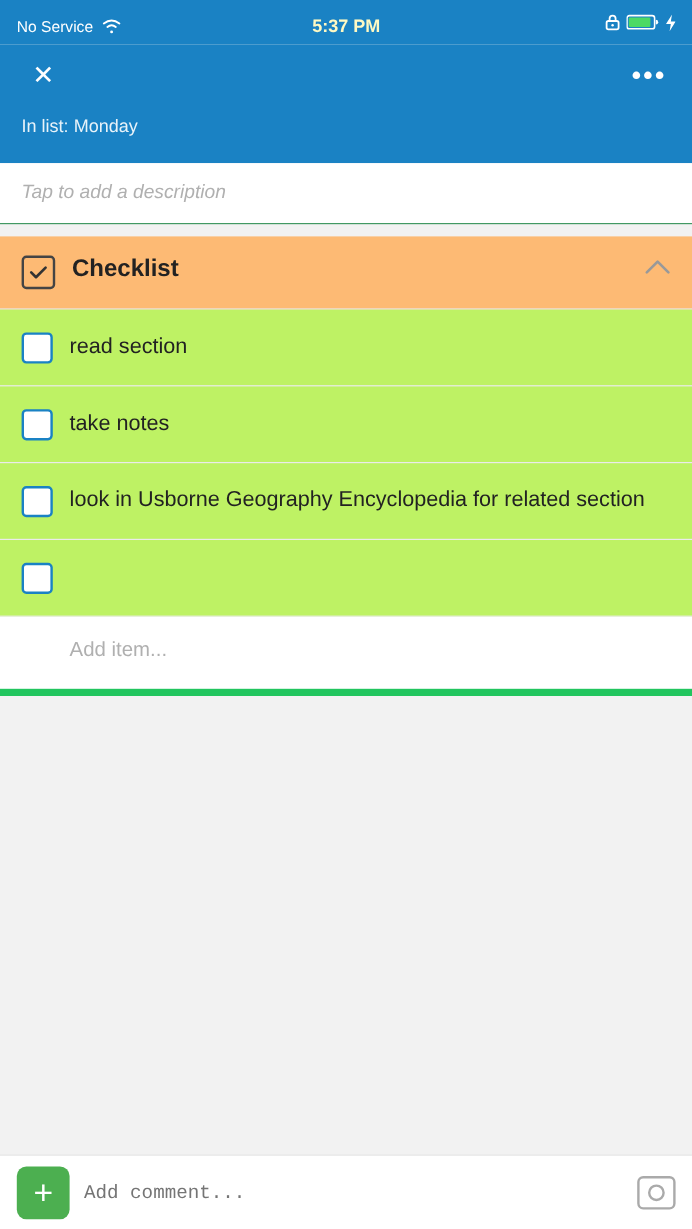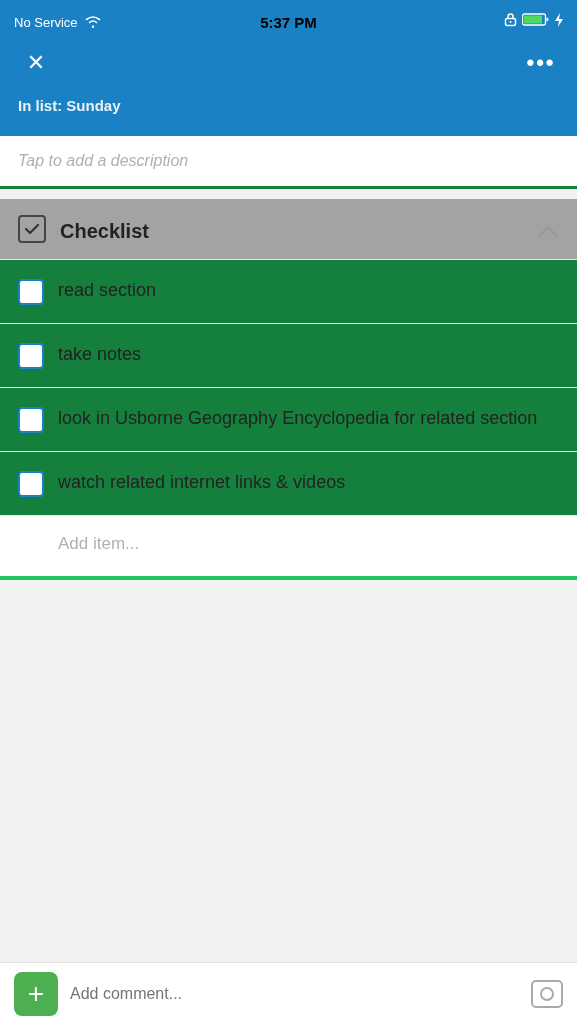--- a/index.html
+++ b/index.html
@@ -24,21 +24,21 @@
     .status-left {
       display: flex;
       align-items: center;
       gap: 6px;
       font-size: 13px;
       color: white;
       font-weight: 500;
     }
     .status-center {
       font-size: 15px;
-      color: #000000;
+      color: #fef9c3;
       font-weight: 600;
       position: absolute;
       left: 50%;
       transform: translateX(-50%);
     }
     .status-right {
       display: flex;
       align-items: center;
       gap: 5px;
     }
@@ -83,46 +83,46 @@
       font-weight: 700;
       margin-bottom: 6px;
       line-height: 1.2;
     }
     .task-list-info {
       color: rgba(255,255,255,0.9);
       font-size: 15px;
       font-weight: 400;
     }
     .task-list-info span {
-      font-weight: 700;
+      font-weight: 400;
     }
 
     
     .description-area {
       background: white;
       padding: 16px 18px;
-      border-bottom: 3px solid #15803d;
+      border-bottom: 1px solid #15803d;
     }
     .description-placeholder {
       color: #b0b0b0;
       font-size: 16px;
       font-style: italic;
     }
 
     
     .section-divider {
       height: 10px;
       background: #f2f2f2;
     }
 
     
     .checklist-header {
-      background: #a3a3a3;
-      display: flex;
-      align-items: flex-end;
+      background: #fdba74;
+      display: flex;
+      align-items: flex-start;
       padding: 16px 18px;
       border-bottom: 1px solid #e8e8e8;
     }
     .checklist-icon {
       width: 28px;
       height: 28px;
       border: 2.5px solid #444;
       border-radius: 4px;
       display: flex;
       align-items: center;
@@ -136,21 +136,21 @@
       color: #222;
       flex: 1;
     }
     .chevron-up {
       color: #999;
       font-size: 18px;
     }
 
     
     .checklist-items {
-      background: #15803d;
+      background: #bef264;
     }
     .checklist-item {
       display: flex;
       align-items: flex-start;
       padding: 18px 18px;
       border-bottom: 1px solid #ebebeb;
       gap: 14px;
     }
     .item-checkbox {
       width: 26px;
@@ -166,21 +166,21 @@
       font-size: 18px;
       color: #222;
       line-height: 1.4;
       flex: 1;
     }
 
     
     .add-item-row {
       background: white;
       padding: 18px 6px 22px 18px;
-      border-bottom: 4px solid #22c55e;
+      border-bottom: 6px solid #22c55e;
     }
     .add-item-text {
       font-size: 17px;
       color: #b0b0b0;
       padding-left: 40px;
     }
 
     
     .content-spacer {
       flex: 1;
@@ -219,20 +219,21 @@
       font-weight: 300;
       line-height: 1;
     }
     .comment-input {
       flex: 1;
       font-size: 16px;
       color: #0f172a;
       border: none;
       outline: none;
       background: transparent;
+      font-family: Liberation Mono, monospace;
     }
     .camera-btn {
       width: 32px;
       height: 28px;
       border: 2px solid #aaa;
       border-radius: 5px;
       display: flex;
       align-items: center;
       justify-content: center;
       cursor: pointer;
@@ -294,21 +295,21 @@
   </div>
 </div>
 
 <div class="header">
   <div class="header-top">
     <div class="close-btn">✕</div>
     <div class="more-btn">•••</div>
   </div>
   <div class="task-list-info">
     <span>In list:</span>
-    <span>Sunday</span>
+    <span>Monday</span>
   </div>
 </div>
 
 <div class="description-area">
   <div class="description-placeholder">Tap to add a description</div>
 </div>
 
 <div class="section-divider"></div>
 
 <div class="checklist-header">
@@ -337,21 +338,20 @@
     <div class="item-text">take notes</div>
   </div>
 
   <div class="checklist-item">
     <div class="item-checkbox"></div>
     <div class="item-text">look in Usborne Geography Encyclopedia for related section</div>
   </div>
 
   <div class="checklist-item">
     <div class="item-checkbox"></div>
-    <div class="item-text">watch related internet links &amp; videos</div>
   </div>
 
   <div class="add-item-row">
     <div class="add-item-text">Add item...</div>
   </div>
 
 </div>
 
 <div class="content-spacer" style="height: 200px;"></div>
 

